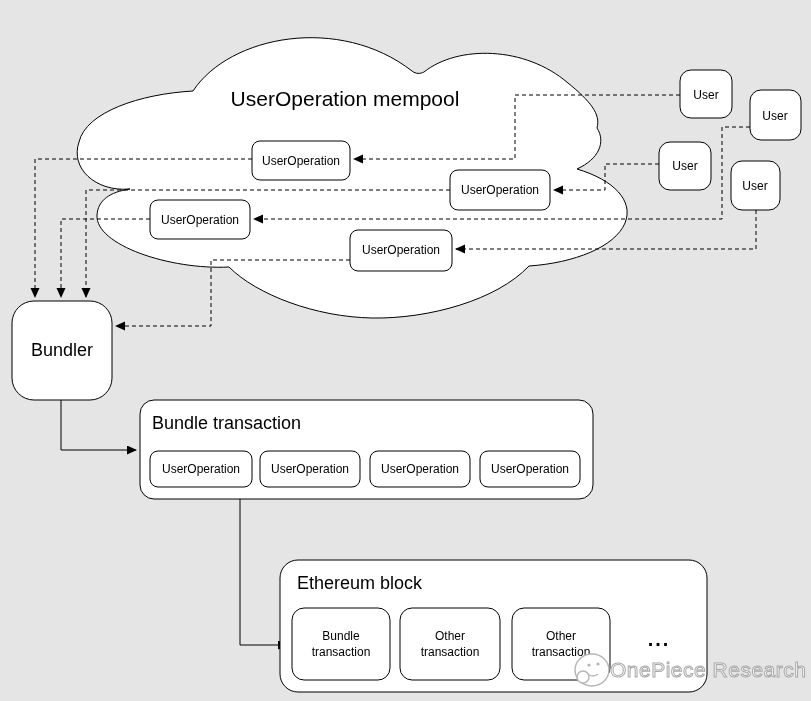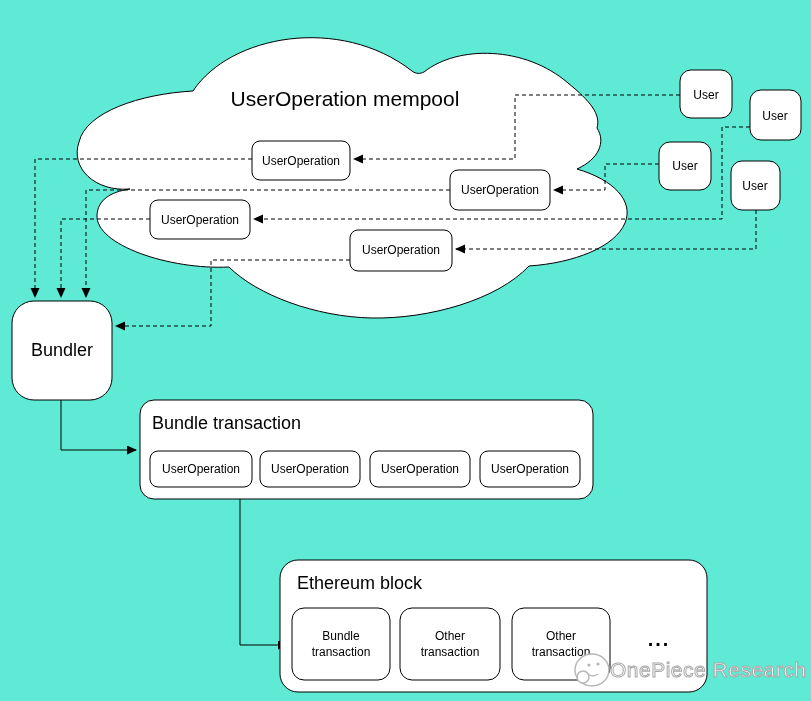--- a/index.html
+++ b/index.html
@@ -1,16 +1,16 @@
 <!DOCTYPE html>
 <html><head>
 <meta charset="utf-8">
 <style>
   html,body{margin:0;padding:0;background:#ffffff;}
-  .canvas{position:relative;width:811px;height:701px;background:#5eead4;overflow:hidden;
+  .canvas{position:relative;width:811px;height:701px;background:#e5e5e5;overflow:hidden;
           font-family:"Liberation Sans",sans-serif;}
   svg{display:block;}
   .shape{fill:#ffffff;stroke:#000000;stroke-width:1;}
   .edge{fill:none;stroke:#000000;stroke-width:1;}
   .dashed{stroke-dasharray:4 3;}
   .lbl{font-family:"Liberation Sans",sans-serif;font-size:12px;fill:#000000;text-anchor:middle;}
   .ttl{font-family:"Liberation Sans",sans-serif;font-size:18px;fill:#000000;text-anchor:start;}
   .cloudttl{font-family:"Liberation Sans",sans-serif;font-size:21px;fill:#000000;text-anchor:middle;}
   .bundlerlbl{font-family:"Liberation Sans",sans-serif;font-size:18px;fill:#000000;text-anchor:middle;}
   .dots{font-family:"Liberation Sans",sans-serif;font-size:20px;font-weight:bold;fill:#000000;text-anchor:middle;letter-spacing:2px;}

